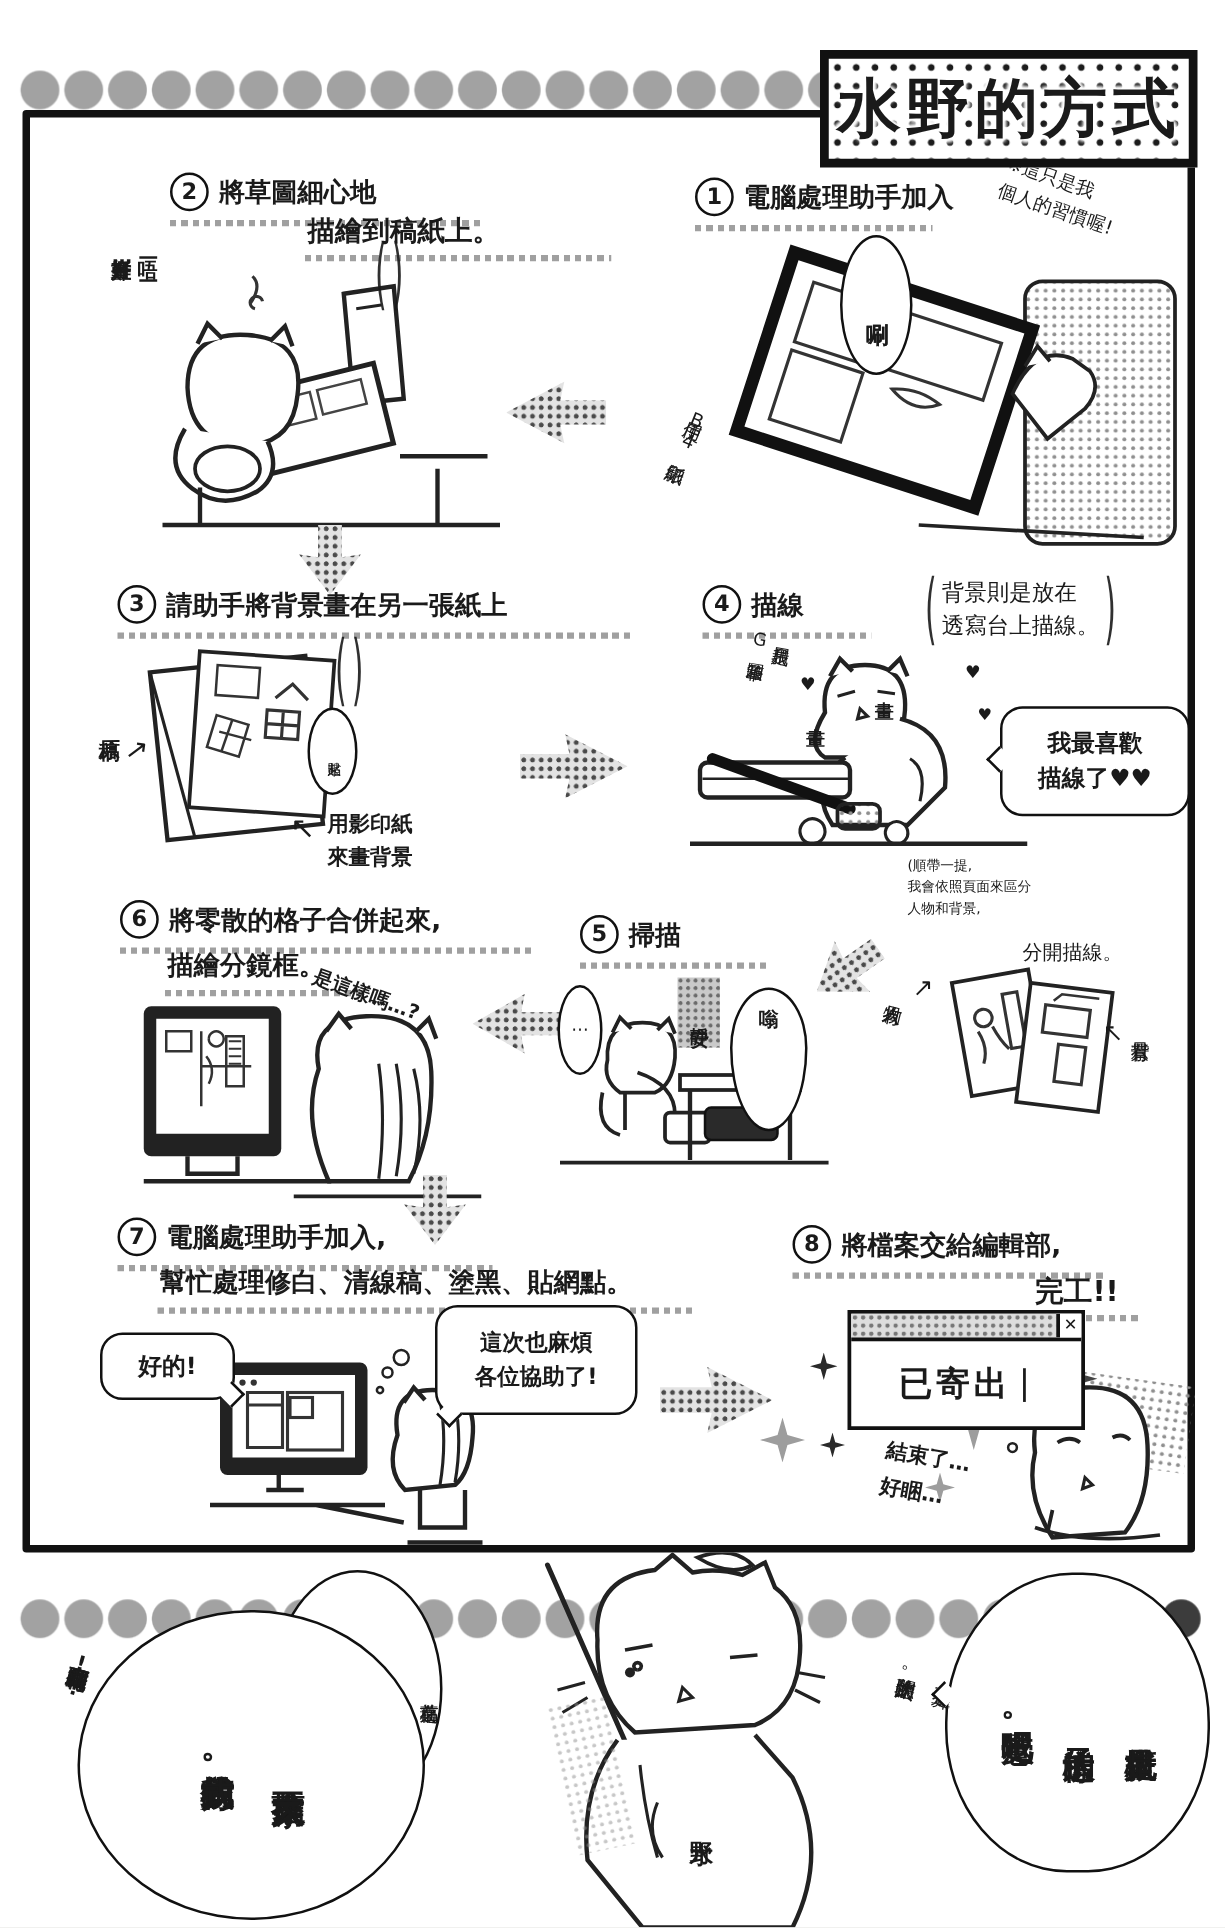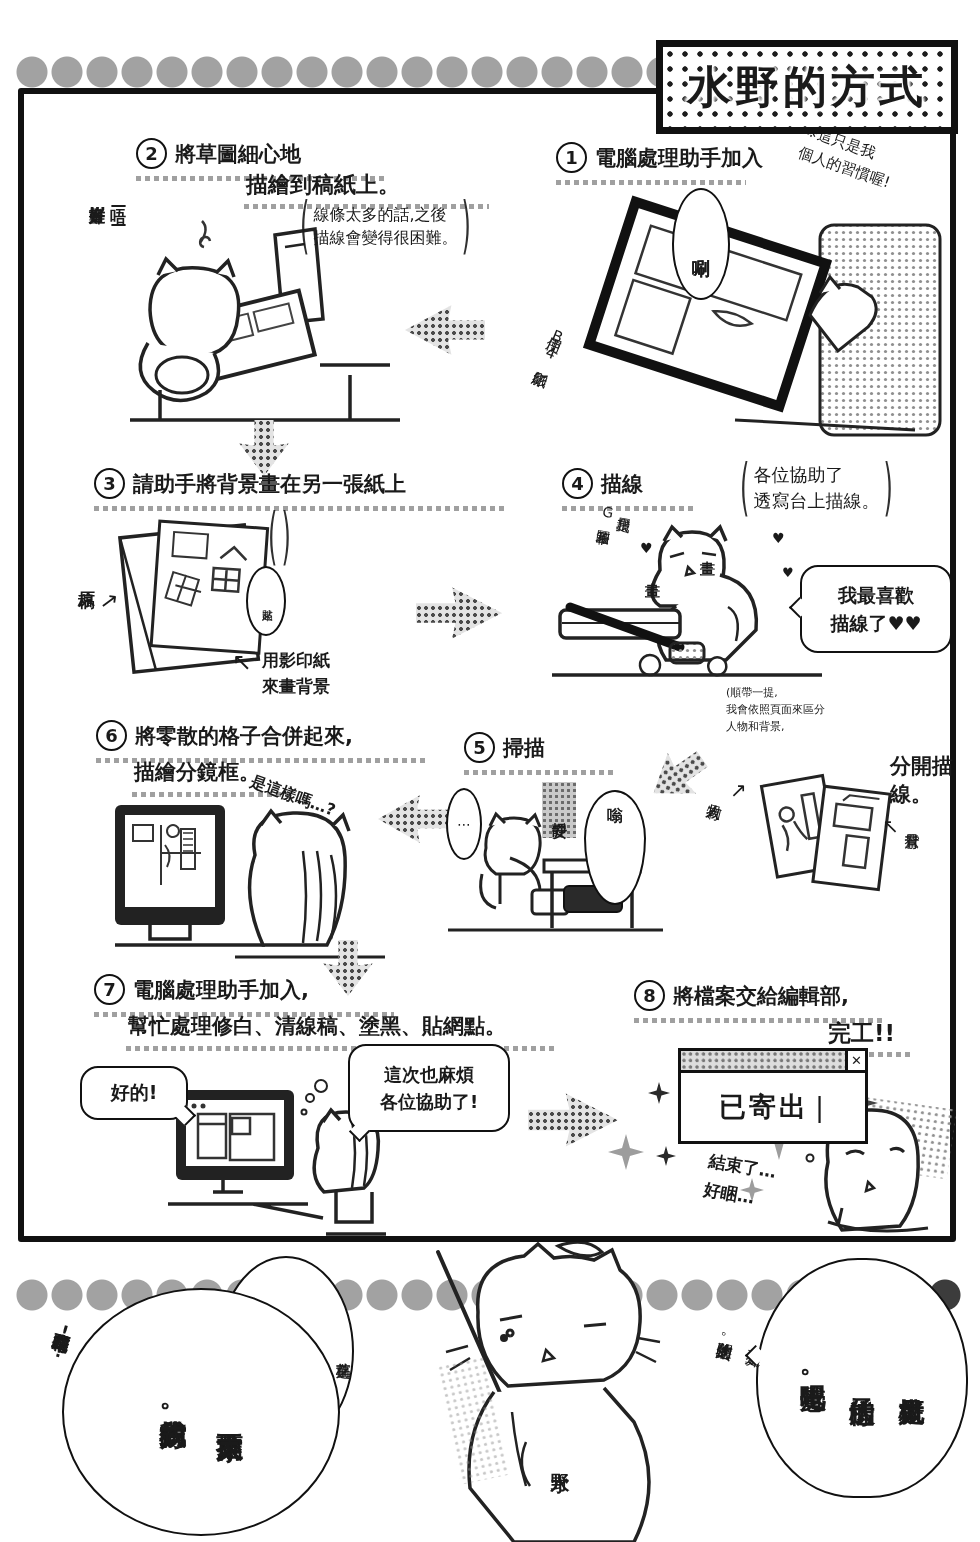--- a/index.html
+++ b/index.html
@@ -21,21 +21,21 @@
   
   .panel { position:absolute; left:18px; top:88px; width:938px; height:1154px;
     border:6px solid #111; border-radius:3px; background:#fff; }
 
   
   .titlebox { position:absolute; left:656px; top:40px; width:302px; height:94px;
     border:7px solid #111; display:flex; align-items:center; justify-content:center;
     background-color:#fff; z-index:5;
     background-image:radial-gradient(circle 2.4px at 7px 7px, #1c1c1c 2.4px, transparent 3px);
     background-size:15px 15px; }
-  .titlebox span { font-size:44px; font-weight:bold; letter-spacing:4px;
+  .titlebox span { font-size:51px; font-weight:bold; letter-spacing:4px;
     text-shadow:0 0 3px #fff,0 0 3px #fff,0 0 4px #fff,0 0 5px #fff,0 0 6px #fff,2px 2px 3px #fff,-2px -2px 3px #fff; }
 
   
   .hd { position:absolute; display:flex; align-items:center; gap:8px;
         font-size:21px; font-weight:700; z-index:3; }
   .hd .num { display:inline-flex; width:31px; height:31px; border:2.5px solid #111;
         border-radius:50%; align-items:center; justify-content:center;
         font-size:18px; flex:none; font-weight:700; }
   .hd2 { position:absolute; font-size:21px; font-weight:700; z-index:3; }
   .uline { position:absolute; height:5px; z-index:2; opacity:.85;
@@ -140,22 +140,20 @@
 
   <div class="hd" style="left:136px;top:138px;">
     <span class="num">2</span>
     <span>將草圖細心地</span>
   </div>
   <div class="uline" style="left:136px;top:176px;width:250px;"></div>
   <div class="hd2" style="left:246px;top:170px;font-size:22px;">描繪到稿紙上。</div>
   <div class="uline" style="left:244px;top:204px;width:245px;"></div>
   <div class="pnote" style="left:300px;top:203px;">
     <span class="bp">(</span>
-    <span class="ml">線條太多的話,之後
-描線會變得很困難。</span>
     <span class="bp">)</span>
   </div>
   <div class="lbl vtext" style="left:86px;top:195px;height:175px;font-size:16px;font-weight:700;">唔——
 好難畫…</div>
 
   <svg class="abs" style="left:120px;top:215px;z-index:1;" width="290" height="215" viewBox="0 0 290 215">
     <path d="M80 28 q10 -14 2 -22 m2 26 a5 5 0 1 1 6 -6" fill="none" stroke="#333" stroke-width="2.5"></path>
     <path d="M155 20 l40 -6 8 90 -40 4z" fill="#fff" stroke="#222" stroke-width="3.5"></path>
     <path d="M165 32 l20 -3" stroke="#222" stroke-width="2.5"></path>
     <g transform="rotate(-14 120 150)">
@@ -204,21 +202,21 @@
 來畫背景</div>
   <div class="arrow" style="left:416px;top:584px;width:86px;height:58px;"></div>
 
   <div class="hd" style="left:562px;top:468px;">
     <span class="num">4</span>
     <span>描線</span>
   </div>
   <div class="uline" style="left:562px;top:506px;width:135px;"></div>
   <div class="pnote" style="left:740px;top:462px;font-size:18px;">
     <span class="bp">(</span>
-    <span class="ml">各位協助了
+    <span class="ml">背景則是放在
 透寫台上描線。</span>
     <span class="bp">)</span>
   </div>
   <div class="lbl vtext" style="left:588px;top:505px;height:140px;font-size:14px;transform:rotate(10deg);">我是用
 G筆和圓筆</div>
 
   <svg class="abs" style="left:552px;top:515px;z-index:1;" width="270" height="165" viewBox="0 0 270 165">
     <path d="M108 55 q-4 -38 32 -38 q34 0 32 36 q-2 30 -20 38 l-44 0 q-16 -10 0 -36z" fill="#fff" stroke="#222" stroke-width="3.5"></path>
     <path d="M112 26 l8 -14 10 10 M158 22 l10 -10 6 14" fill="#fff" stroke="#222" stroke-width="3.5"></path>
     <path d="M118 42 l14 -4 M150 38 l14 2 M136 52 l6 6 -8 2z" fill="none" stroke="#222" stroke-width="2.5"></path>
@@ -236,21 +234,21 @@
   <span class="sfx" style="left:640px;top:540px;font-size:14px;">♥</span>
   <span class="sfx" style="left:772px;top:530px;font-size:14px;">♥</span>
   <span class="sfx" style="left:782px;top:565px;font-size:13px;">♥</span>
   <div class="bub rrect ml" style="left:800px;top:565px;width:152px;height:88px;font-size:19px;font-weight:700;line-height:1.5;">我最喜歡
 描線了♥♥</div>
   <div class="tail" style="left:792px;top:600px;transform:rotate(45deg);"></div>
 
   <div class="lbl ml" style="left:726px;top:684px;font-size:11px;line-height:1.55;">(順帶一提,
 我會依照頁面來區分
 人物和背景,</div>
-  <div class="lbl" style="left:890px;top:752px;font-size:21px;font-weight:bold;">分開描線。</div>
+  <div class="lbl" style="left:818px;top:752px;font-size:16px;">分開描線。</div>
   <svg class="abs" style="left:752px;top:762px;z-index:1;" width="150" height="140" viewBox="0 0 150 140">
     <g transform="rotate(-10 50 70)">
       <rect x="18" y="18" width="62" height="92" fill="#fff" stroke="#222" stroke-width="3"></rect>
       <circle cx="38" cy="50" r="7" fill="none" stroke="#333" stroke-width="2.5"></circle>
       <path d="M32 60 q6 14 0 26 M44 58 q4 12 10 20 M56 34 l12 0 0 44 -12 0z" fill="none" stroke="#333" stroke-width="2.5"></path>
     </g>
     <g transform="rotate(7 100 80)">
       <rect x="66" y="28" width="66" height="96" fill="#fff" stroke="#222" stroke-width="3"></rect>
       <rect x="80" y="44" width="36" height="22" fill="none" stroke="#333" stroke-width="2.5"></rect>
       <rect x="94" y="74" width="22" height="30" fill="none" stroke="#333" stroke-width="2.5"></rect>

